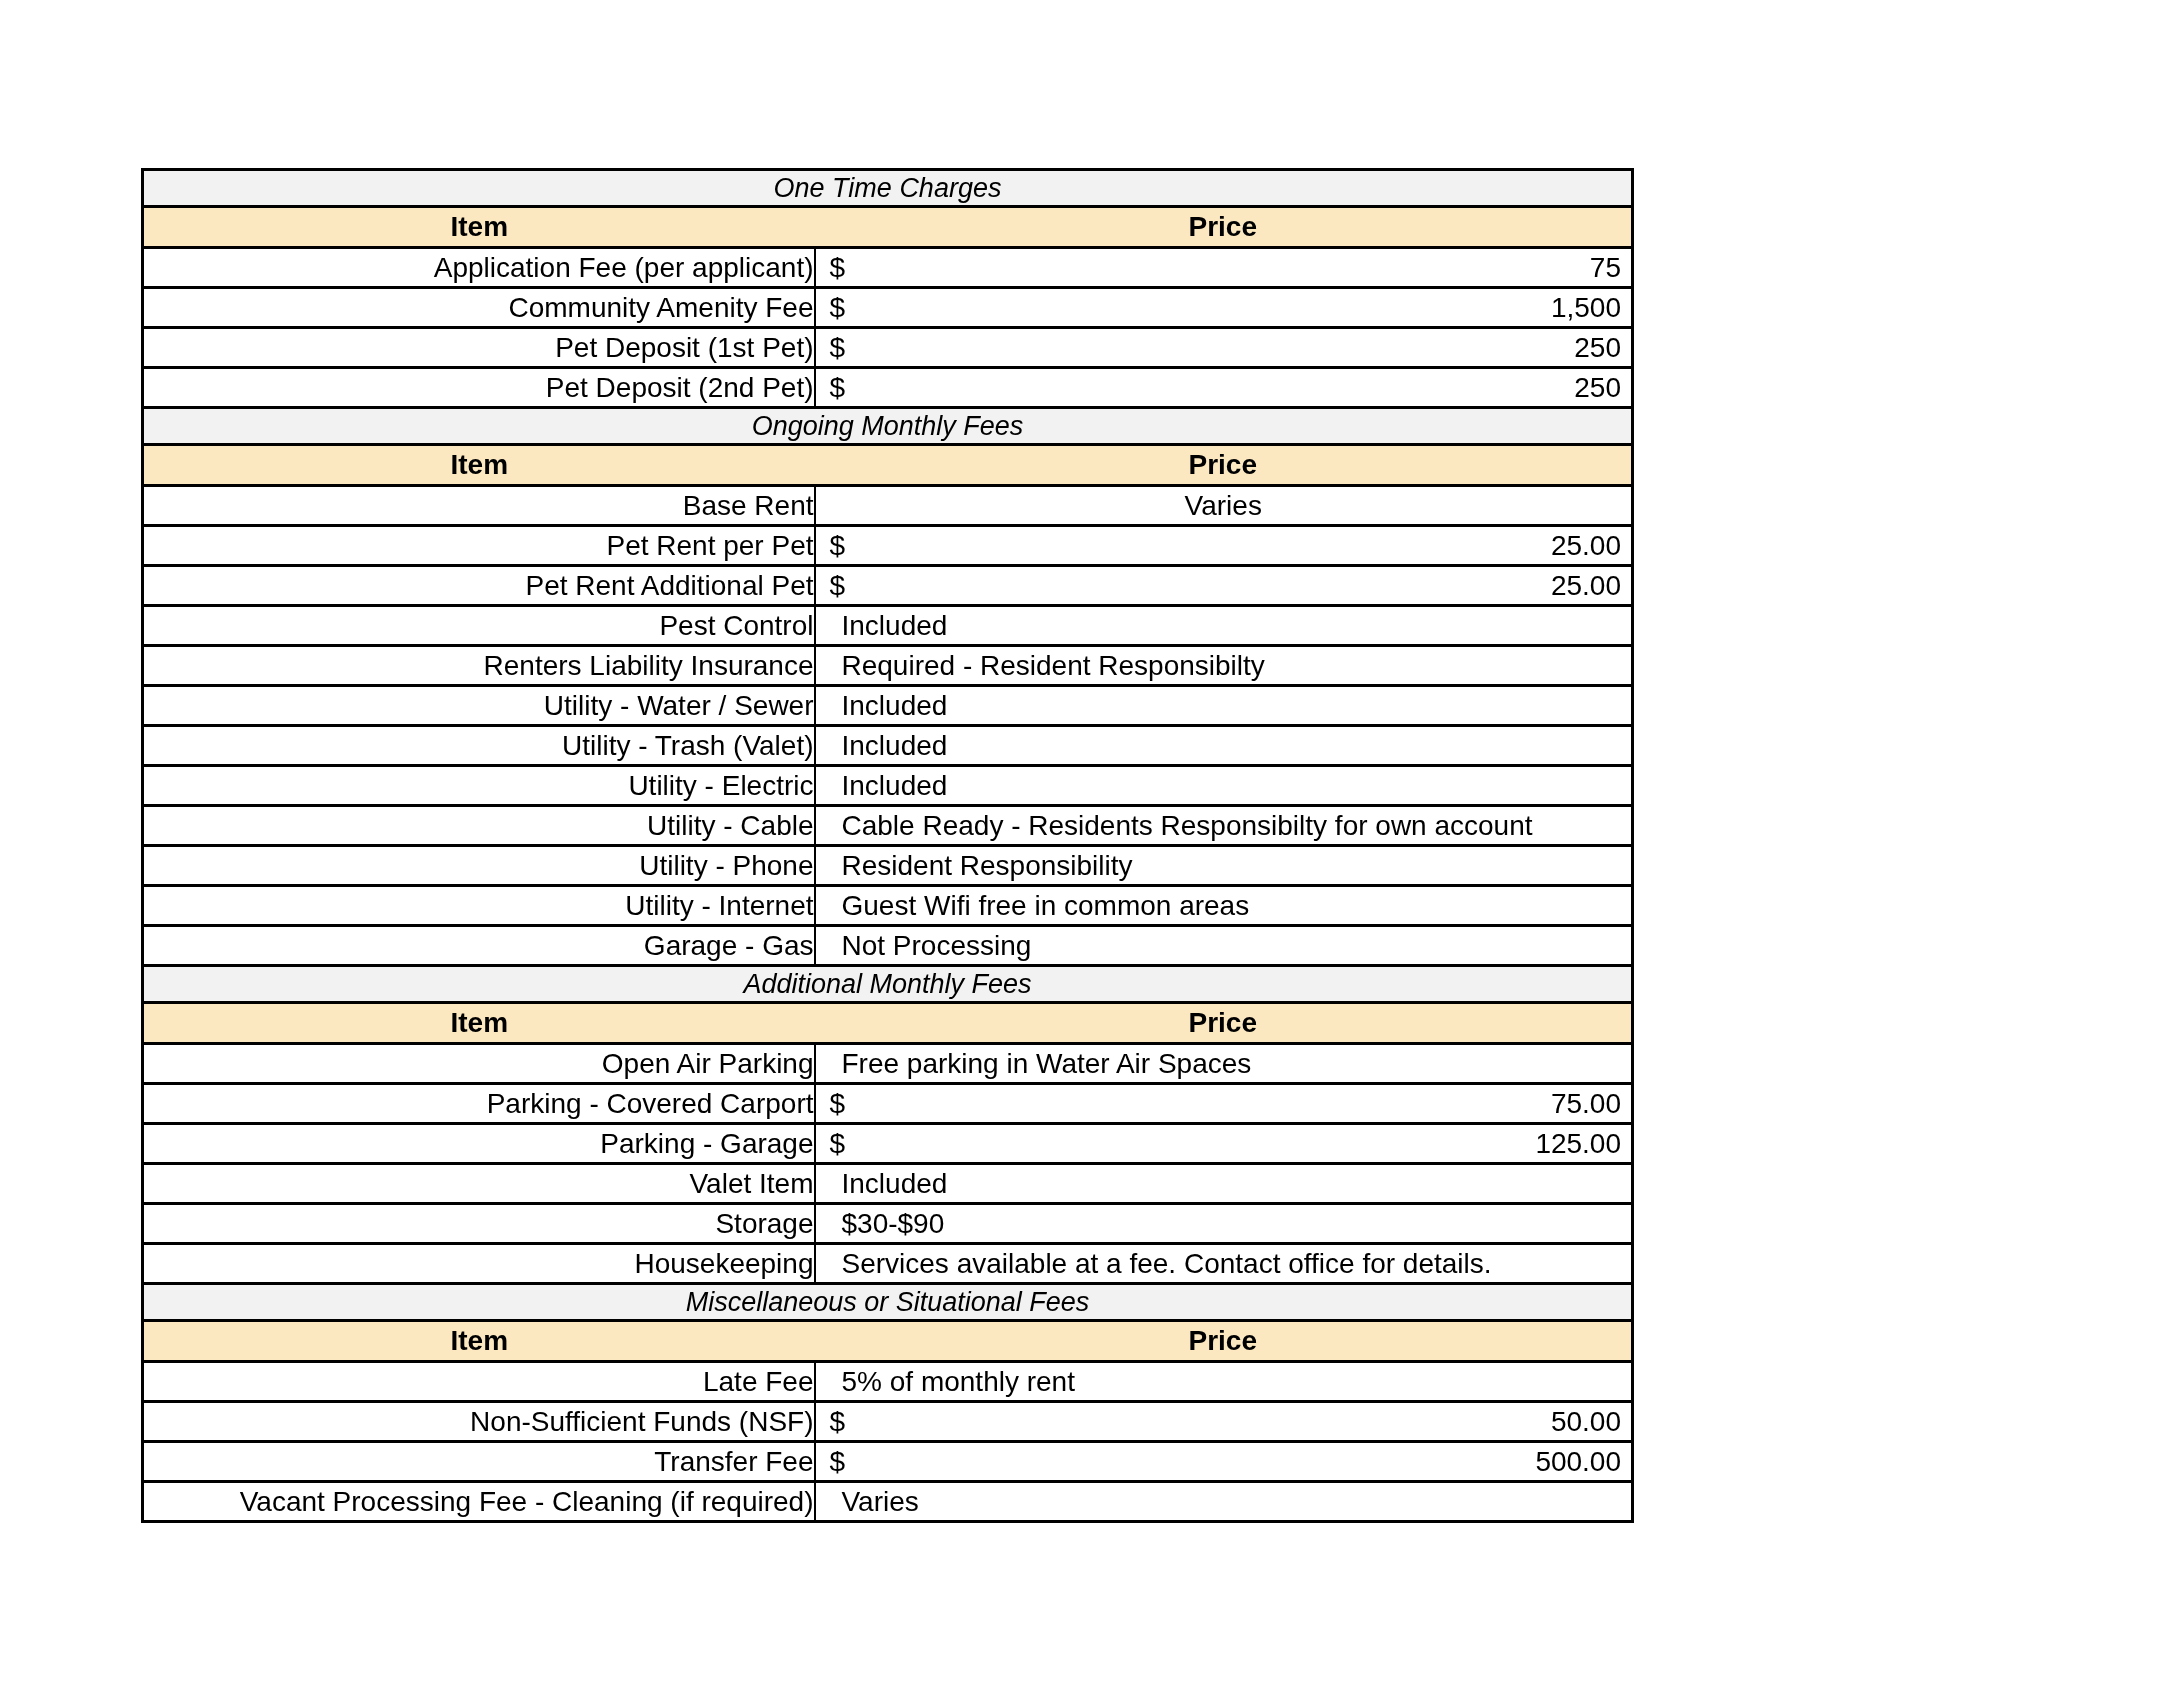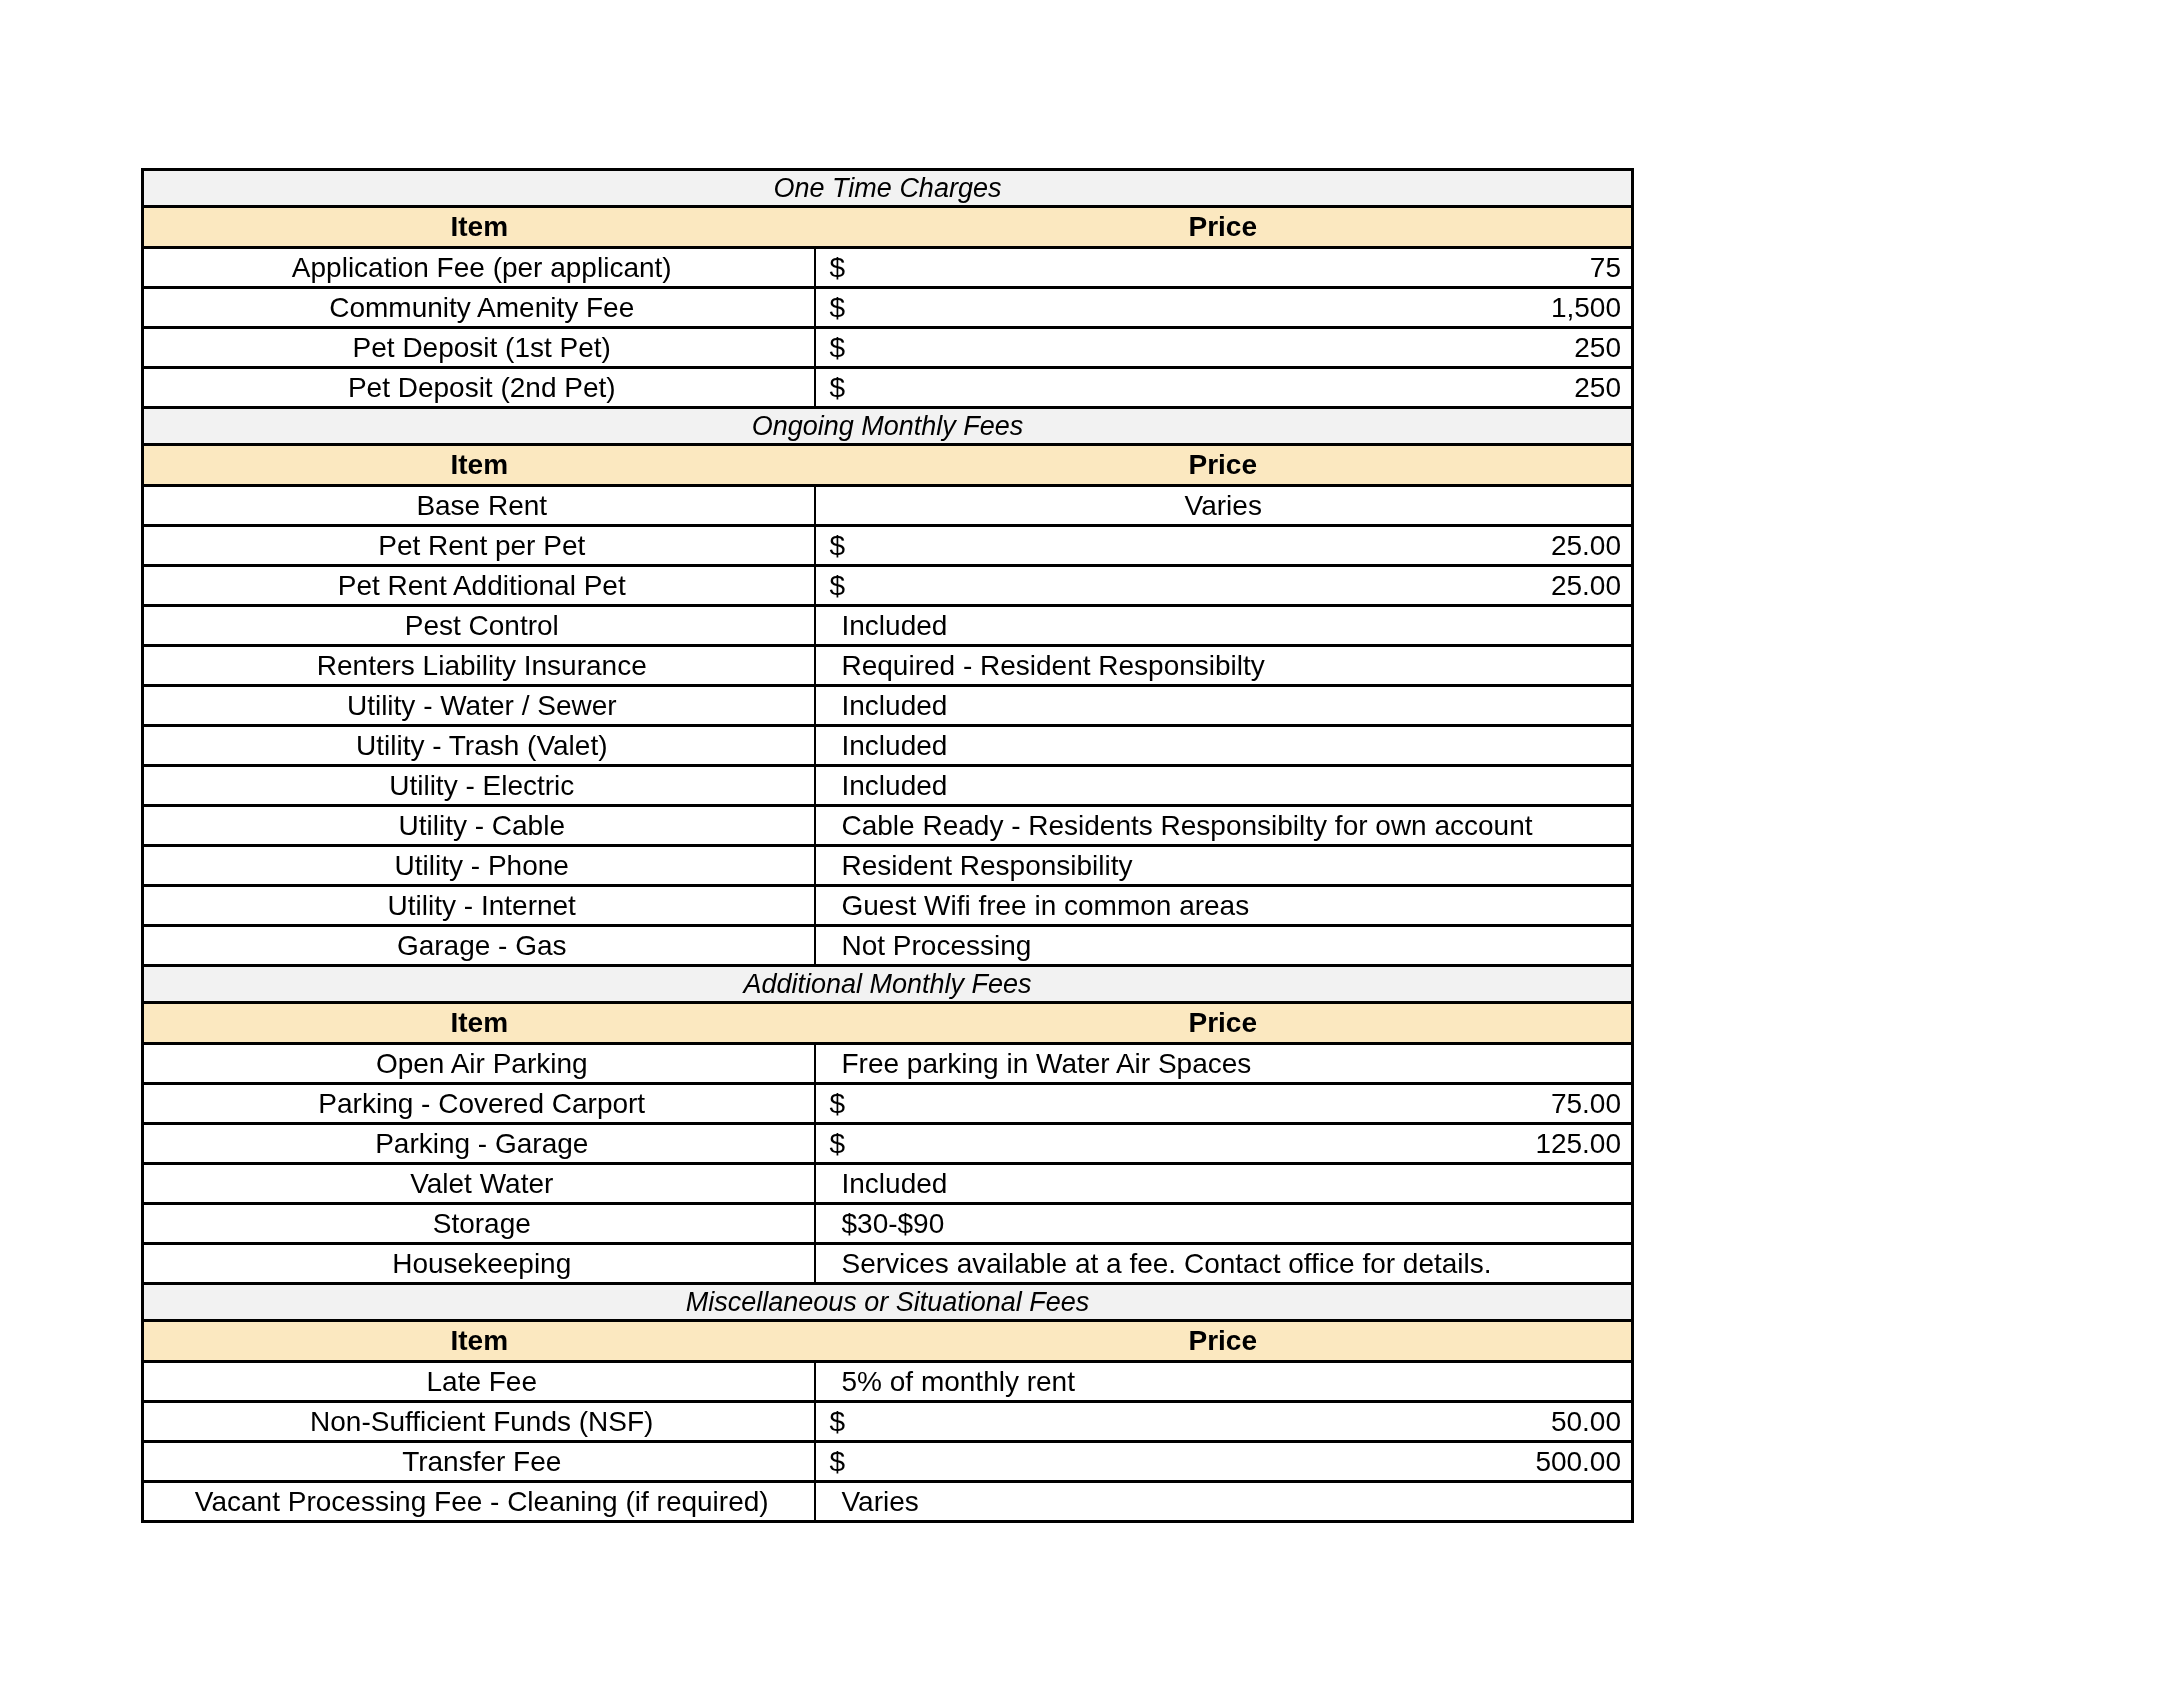--- a/index.html
+++ b/index.html
@@ -27,21 +27,21 @@
   }
   td.section-title{
     height:34px;background:var(--section-bg);
     text-align:center;font-style:italic;font-size:27px;
   }
   td.col-header{
     height:38px;background:var(--col-header-bg);
     text-align:center;font-weight:bold;font-size:28px;
   }
   tr.data-row td{height:37px;font-size:28px;}
-  td.item-cell{padding-left:6px;text-align:center;}
+  td.item-cell{padding-left:6px;text-align:right;}
   td.price-cell{border-left:2px solid var(--border-color);}
   td.col-header + td.col-header{border-left:0;}
   td.price-cell.left-text{padding-left:26px;text-align:left;}
   td.price-cell.center-text{text-align:center;}
   .acct{
     display:flex;justify-content:space-between;align-items:center;
     padding:0 10px 0 14px;
   }
 </style>
 </head>
@@ -184,21 +184,21 @@
       <tr class="data-row">
         <td class="item-cell">Parking - Garage</td>
         <td class="price-cell">
           <div class="acct">
             <span class="cur">$</span>
             <span class="amt">125.00</span>
           </div>
         </td>
       </tr>
       <tr class="data-row">
-        <td class="item-cell">Valet Water</td>
+        <td class="item-cell">Valet Item</td>
         <td class="price-cell left-text">Included</td>
       </tr>
       <tr class="data-row">
         <td class="item-cell">Storage</td>
         <td class="price-cell left-text">$30-$90</td>
       </tr>
       <tr class="data-row">
         <td class="item-cell">Housekeeping</td>
         <td class="price-cell left-text">Services available at a fee. Contact office for details.</td>
       </tr>

